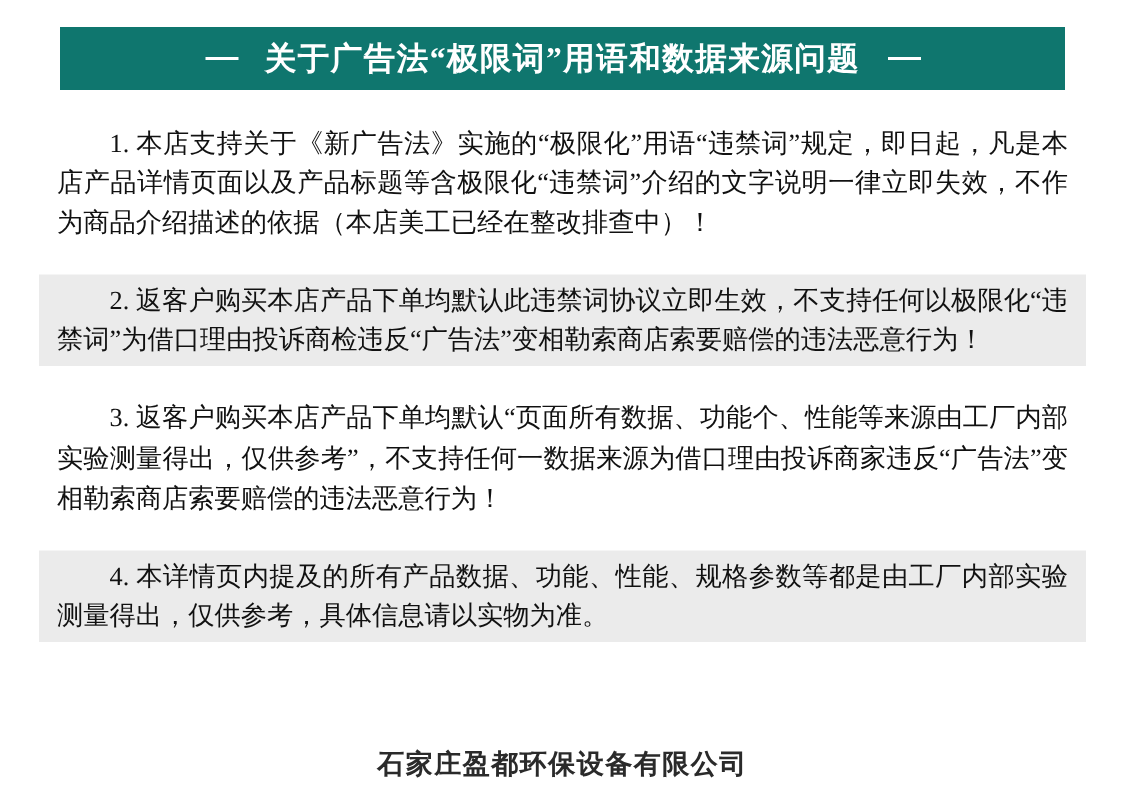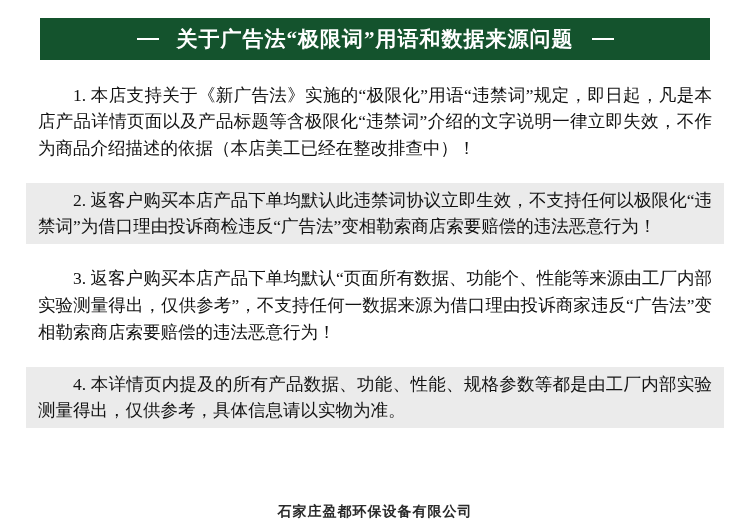--- a/index.html
+++ b/index.html
@@ -16,21 +16,21 @@
   }
   .page {
     position: relative;
     width: 750px;
     height: 527px;
     box-sizing: border-box;
     padding: 18px 26px 0 26px;
   }
   
   .title-bar {
-    background: #14532d;
+    background: #0f766e;
     color: #ffffff;
     height: 42px;
     margin: 0 14px 0 14px;
     display: flex;
     align-items: center;
     justify-content: center;
     gap: 18px;
   }
   .title-dash {
     display: inline-block;
@@ -64,21 +64,21 @@
   .para.plain {
     background: #ffffff;
   }
   
   .footer {
     position: absolute;
     left: 0;
     right: 0;
     bottom: 6px;
     text-align: center;
-    font-size: 14px;
+    font-size: 18px;
     font-weight: bold;
     color: #2a2a2a;
     letter-spacing: 1px;
   }
 </style>
 </head>
 <body>
 
 <div class="page">
 

